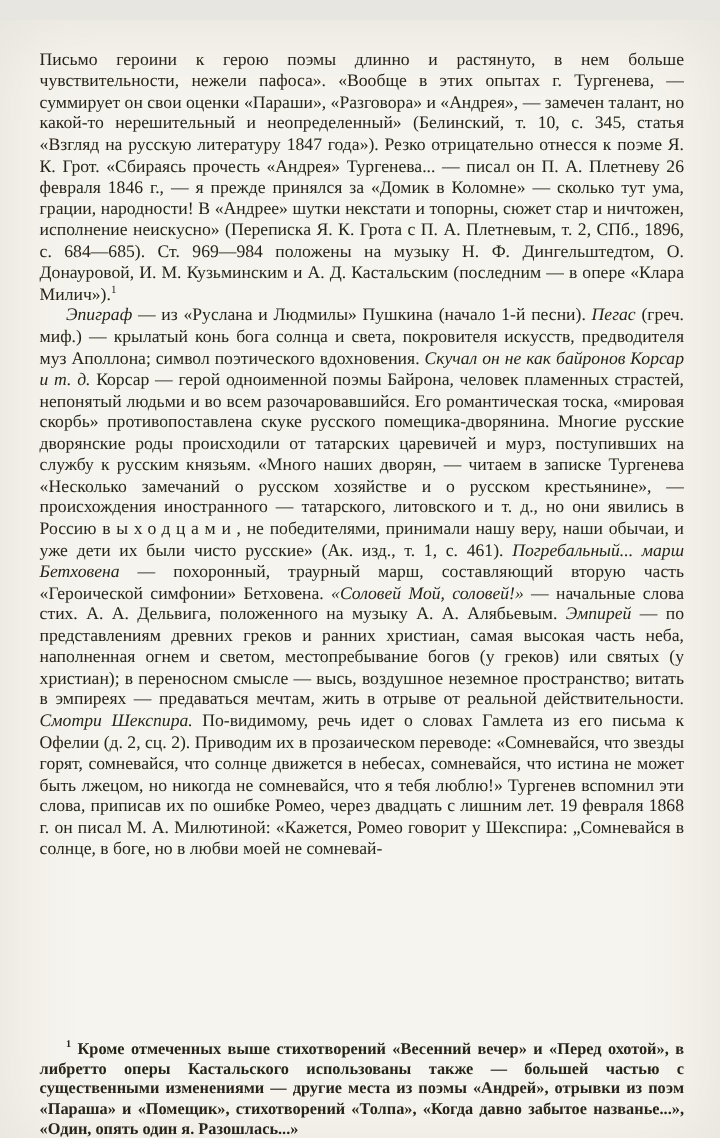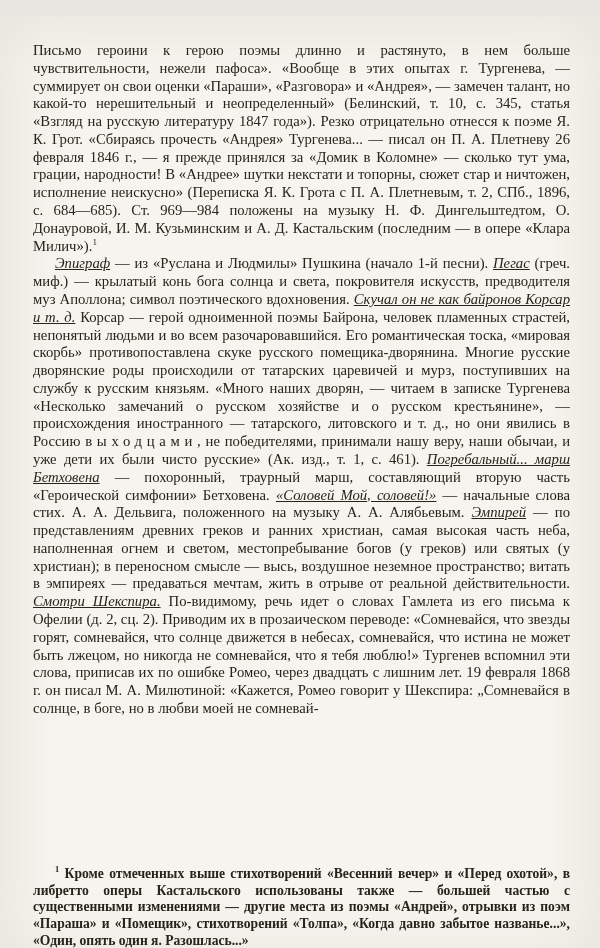--- a/index.html
+++ b/index.html
@@ -10,21 +10,21 @@
     padding:26px 30px 14px 33px;
     display:flex;flex-direction:column;
     font-family:"Liberation Serif","DejaVu Serif",serif;
     box-shadow:inset 0 0 70px rgba(120,110,90,0.14);
   }
   .body-text p{
     margin:0;text-align:justify;
     font-size:14.7px;line-height:1.21;
   }
   p.indent{text-indent:22px;}
-  .it{font-style:italic;text-decoration:underline;}
+  .it{font-style:italic;}
   .sp{letter-spacing:0.32em;}
   sup{font-size:0.62em;line-height:0;vertical-align:super;}
   .footnote{margin-top:auto;padding-top:10px;}
   .footnote p{margin:0;text-align:justify;font-size:13.6px;line-height:1.24;font-weight:bold;}
   .page-number{
     text-align:center;font-size:14px;letter-spacing:0.12em;
     padding-top:12px;color:#2b2820;
   }
 </style>
 </head>

